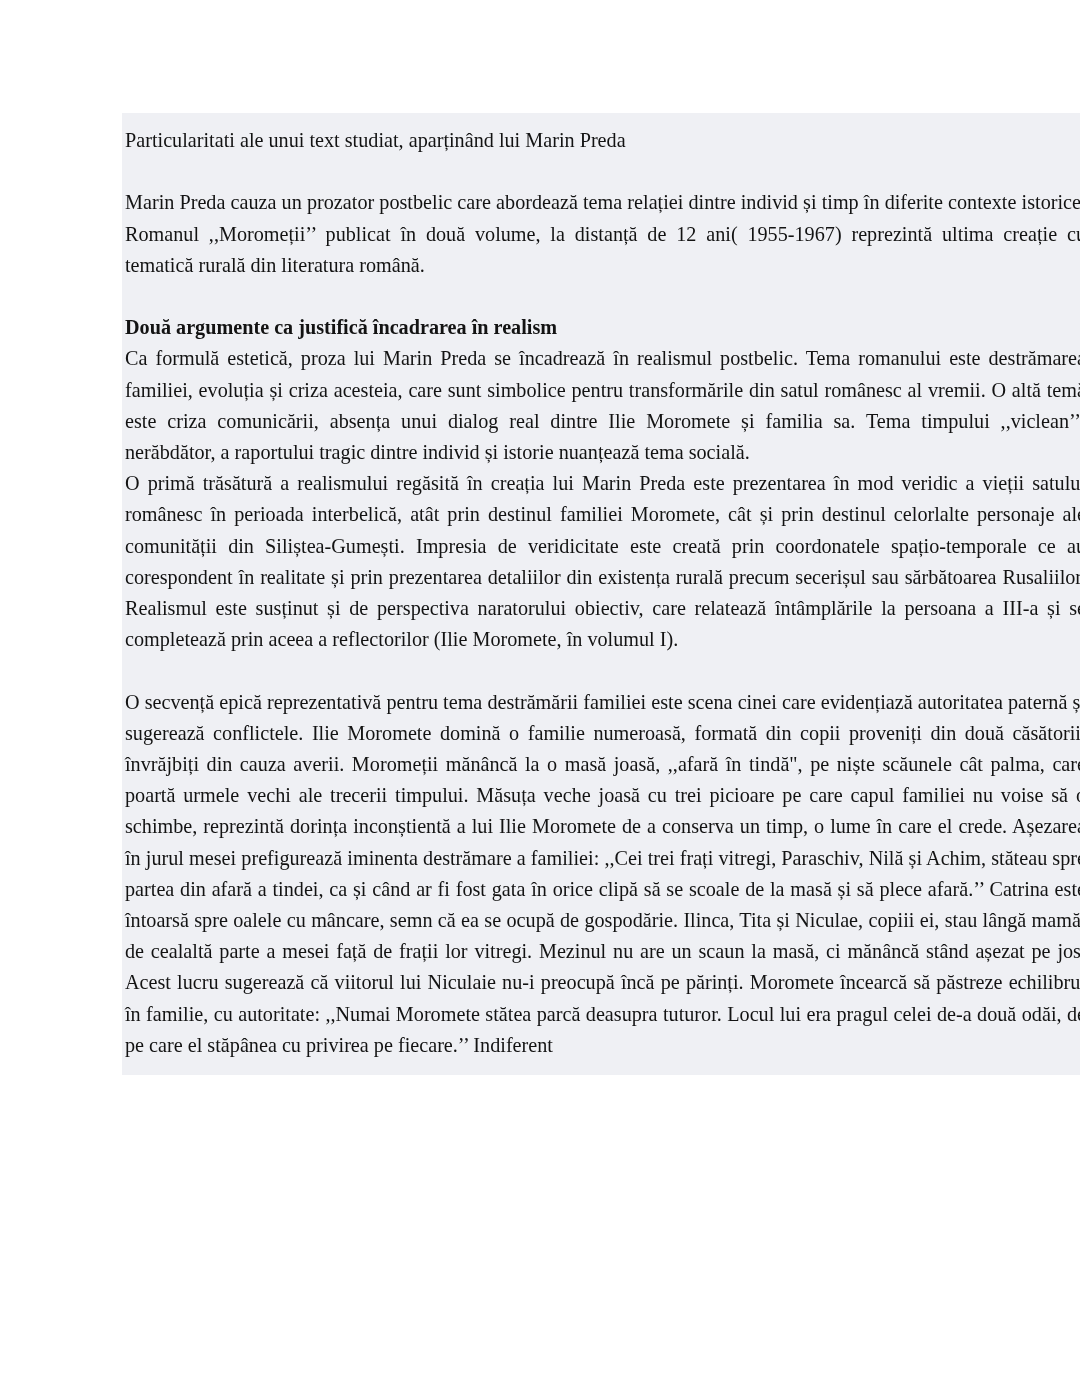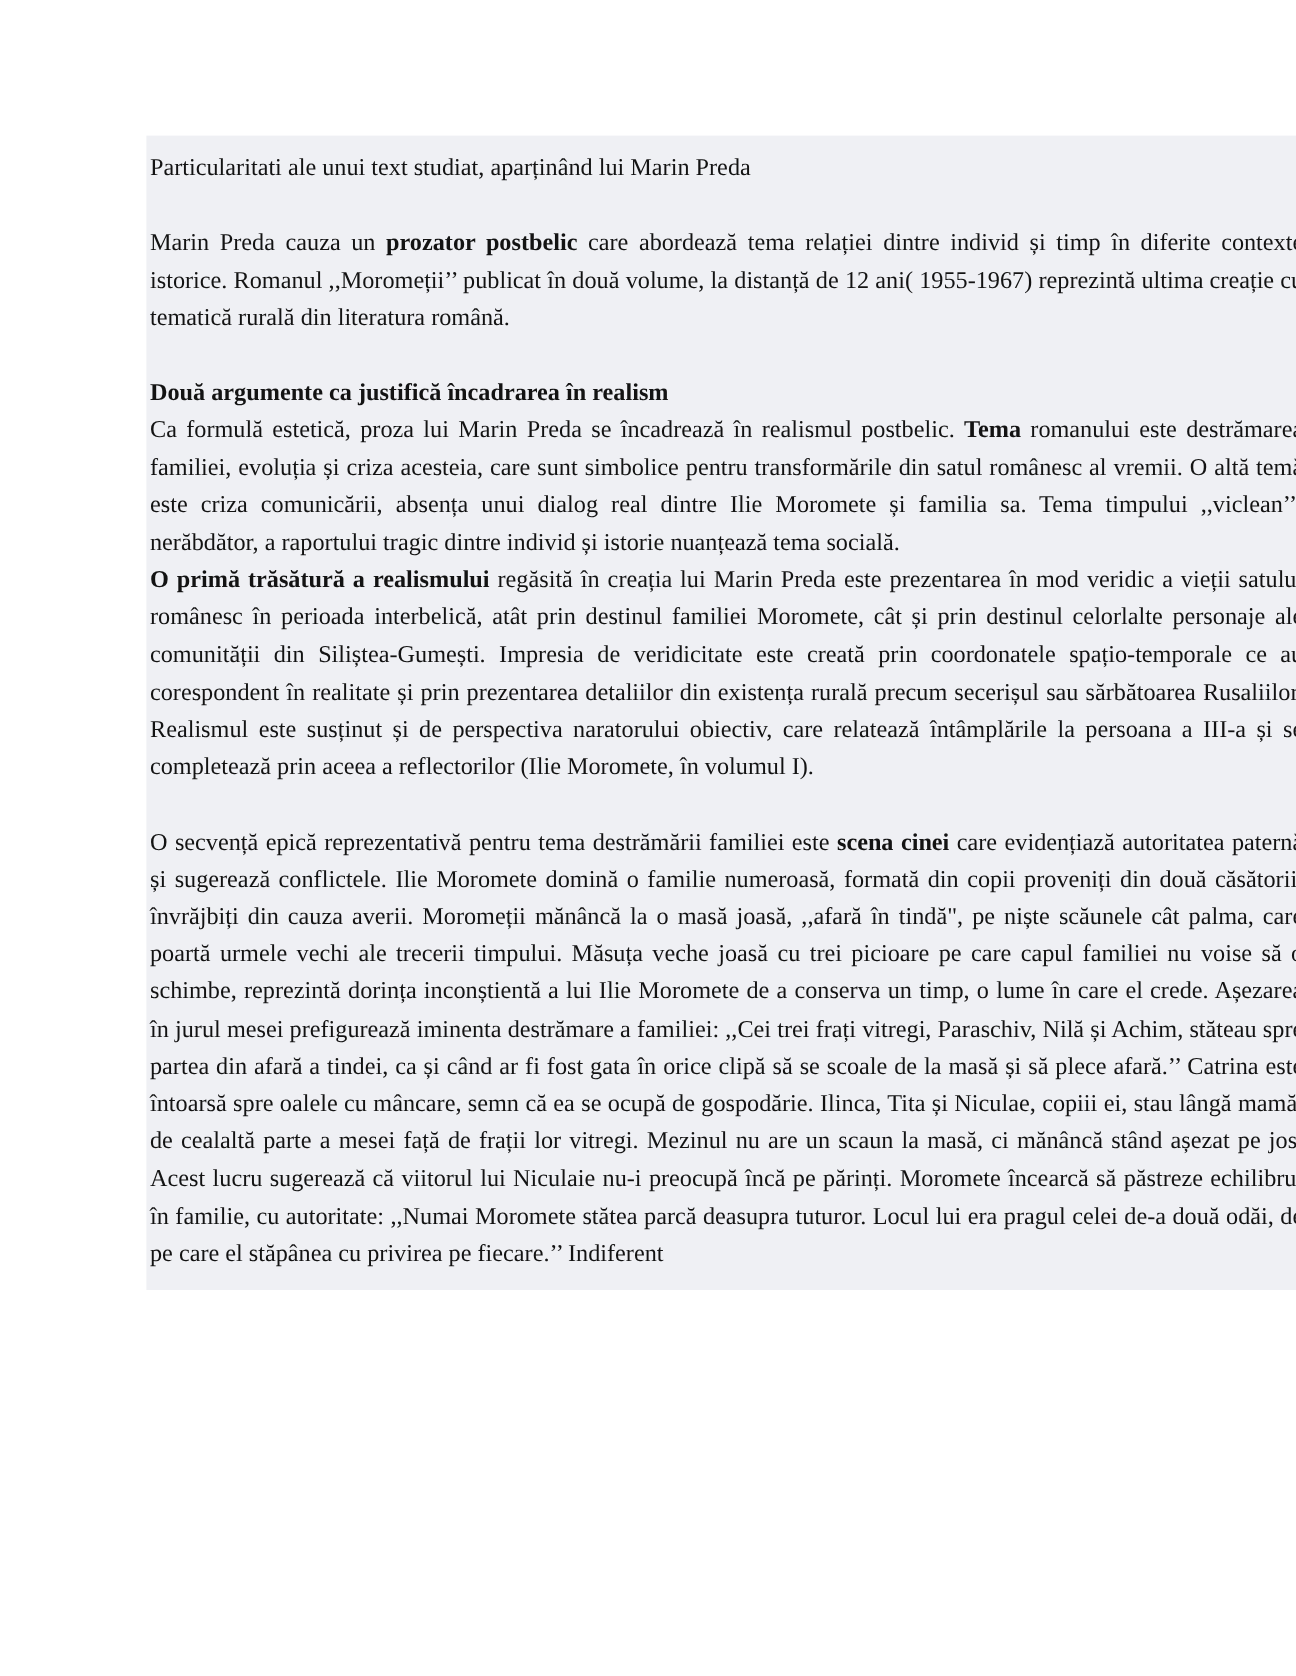--- a/index.html
+++ b/index.html
@@ -43,21 +43,21 @@
     height: 31.2px;
   }
   .title-line {
     text-align: left;
   }
   .heading {
     font-weight: bold;
     text-align: left;
   }
   b, .bold {
-    font-weight: bold;
+    font-weight: normal;
   }
   .last-para {
     text-align: justify;
   }
 </style>
 </head>
 <body>
 
 <div class="page">
 

